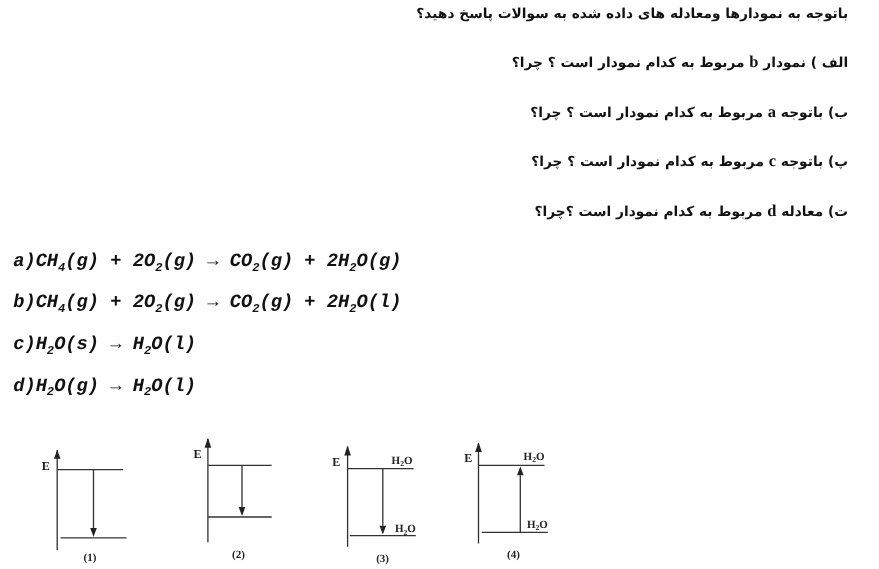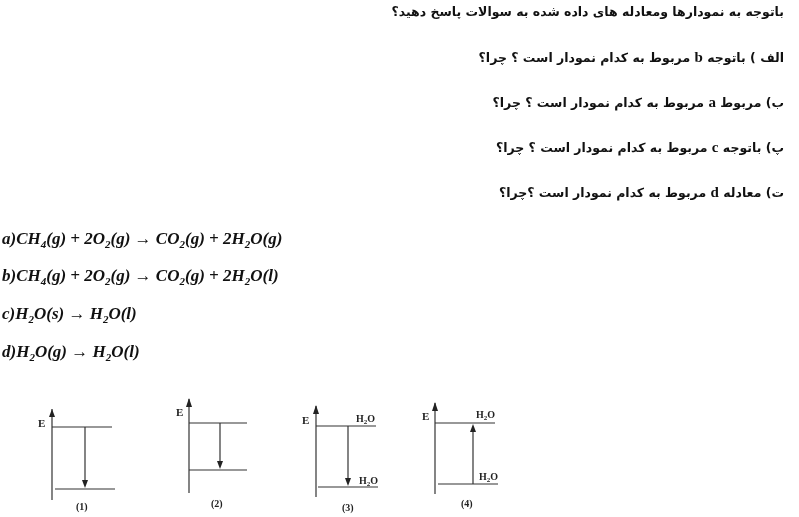--- a/index.html
+++ b/index.html
@@ -1,35 +1,35 @@
 <!DOCTYPE html>
 <html><head>
 <meta charset="utf-8">
 <style>
   html, body { margin:0; padding:0; background:#ffffff; }
   body { width:799px; height:517px; position:relative; overflow:hidden; color:#111; }
-  .rtl { position:absolute; right:15px; direction:rtl; text-align:right; font-family:"DejaVu Sans", sans-serif; font-weight:bold; font-size:12.5px; white-space:nowrap; }
+  .rtl { position:absolute; right:28px; direction:rtl; text-align:right; font-family:"DejaVu Sans", sans-serif; font-weight:bold; font-size:12.5px; white-space:nowrap; }
   .rtl .latin { font-family:"Liberation Serif", serif; font-size:15px; font-weight:bold; }
-  .eq { position:absolute; left:2px; font-family:Liberation Serif, serif; font-style:italic; font-weight:bold; font-size:17px; white-space:nowrap; }
+  .eq { position:absolute; left:12px; font-family:Liberation Mono, monospace; font-style:italic; font-weight:bold; font-size:17px; white-space:nowrap; }
   .eq sub { font-size:11px; }
   svg.diagrams { position:absolute; left:0; top:385px; }
   svg text { font-family:"Liberation Serif", serif; font-weight:bold; }
 </style>
 </head>
 <body>
 
 <div class="rtl" style="top:4px;">باتوجه به نمودارها ومعادله های داده شده به سوالات پاسخ دهید؟</div>
 
 <div class="rtl" style="top:49px;">
-  <span>الف ) باتوجه</span>
+  <span>الف ) نمودار</span>
   <span class="latin">b</span>
   <span>مربوط به کدام نمودار است ؟ چرا؟</span>
 </div>
 <div class="rtl" style="top:94px;">
-  <span>ب) مربوط</span>
+  <span>ب) باتوجه</span>
   <span class="latin">a</span>
   <span>مربوط به کدام نمودار است ؟ چرا؟</span>
 </div>
 <div class="rtl" style="top:139px;">
   <span>پ) باتوجه</span>
   <span class="latin">c</span>
   <span>مربوط به کدام نمودار است ؟ چرا؟</span>
 </div>
 <div class="rtl" style="top:184px;">
   <span>ت) معادله</span>

